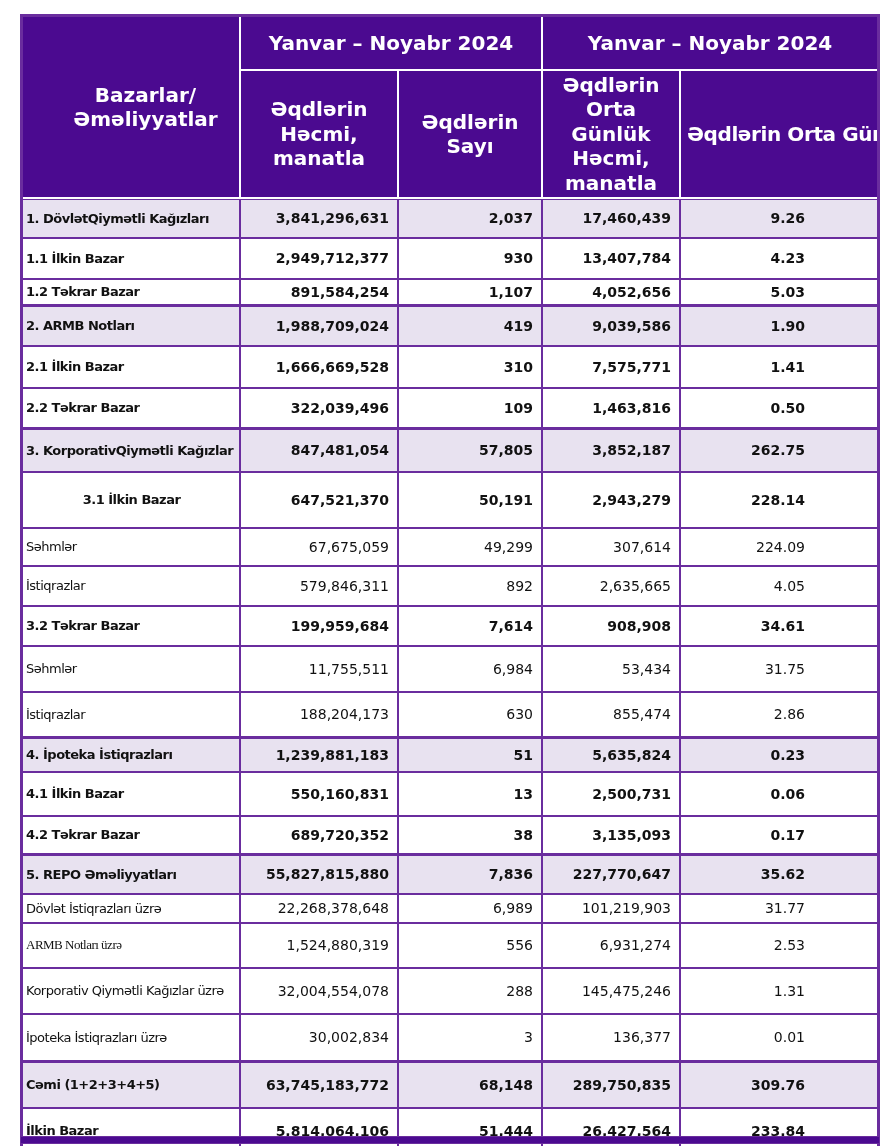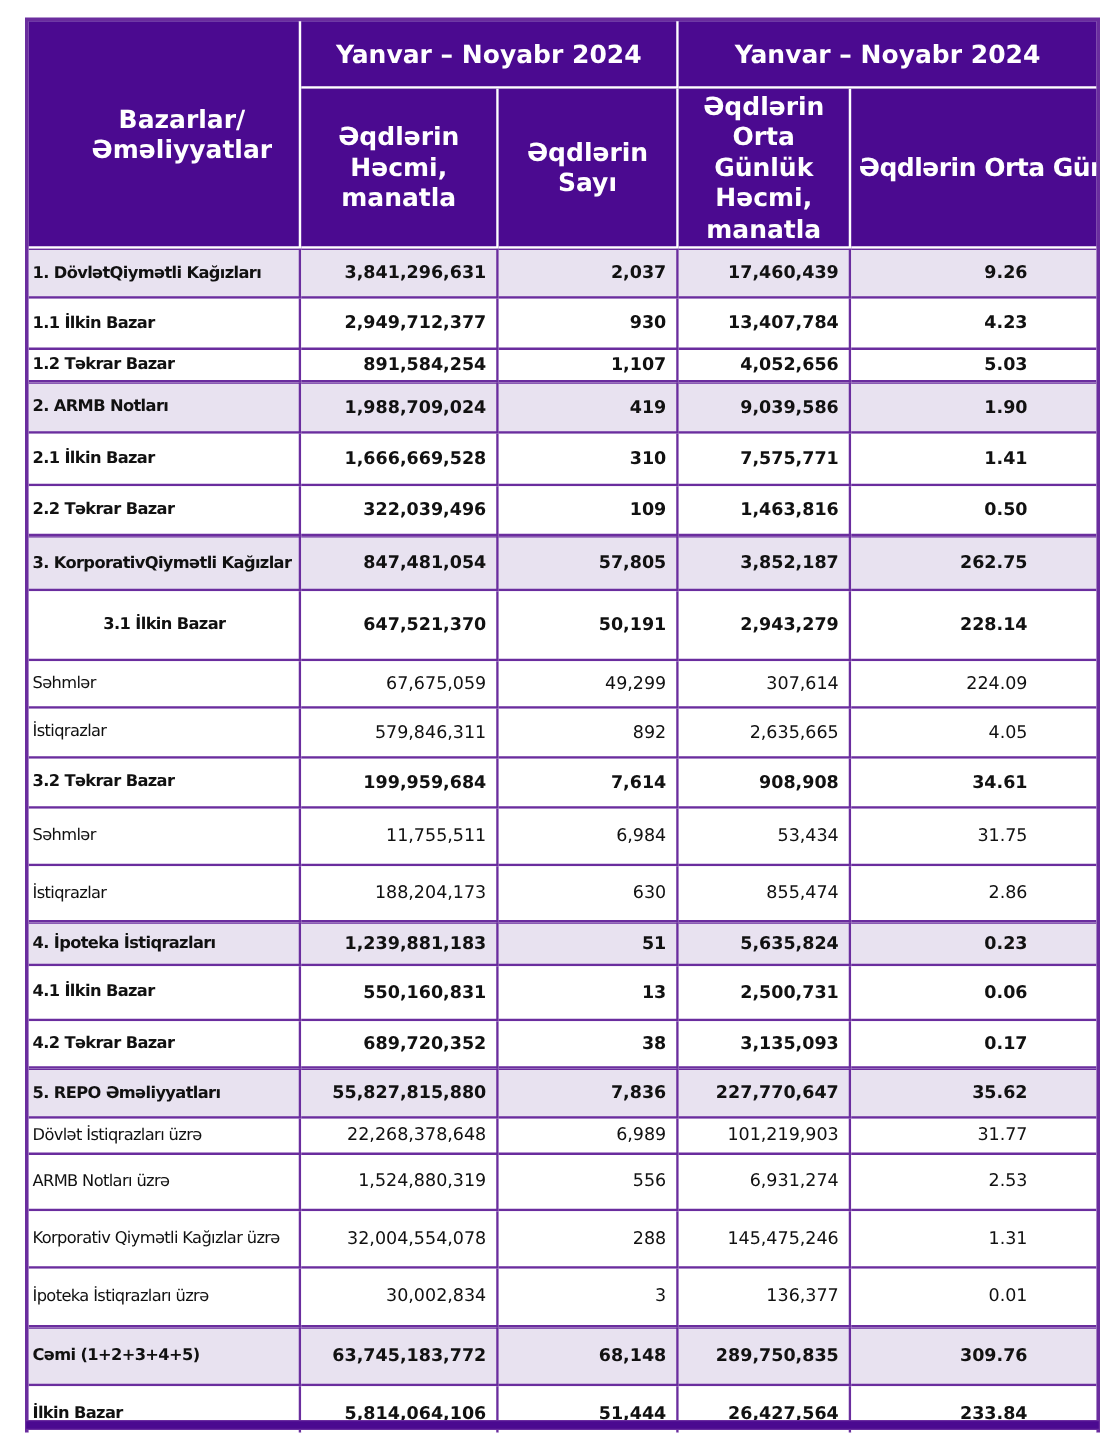--- a/index.html
+++ b/index.html
@@ -48,21 +48,21 @@
     background:#fff;
     overflow:hidden;
   }
   tbody td.last{border-right:none;}
   tbody tr:last-child td{border-bottom:none;}
   tbody td.label{
     text-align:left;padding:0 2px 0 3px;
     font-size:13px;letter-spacing:-0.5px;white-space:nowrap;
   }
   tbody td.num{text-align:right;padding-right:8px;font-variant-numeric:tabular-nums;}
-  tbody td.num.last{padding-right:55px;}
+  tbody td.num.last{padding-right:72px;}
   tr.section td{background:var(--section-bg);font-weight:bold;border-top:1px solid var(--grid);}
   tr.subtotal td{font-weight:bold;}
   tr.detail td{font-weight:normal;}
 
   .next-section-strip{
     position:absolute;left:20px;top:1136px;width:860px;height:8px;
     background:var(--header-bg);border:1px solid var(--grid);
   }
 </style>
 </head>
@@ -212,21 +212,21 @@
             <td class="num last">35.62</td>
           </tr>
           <tr class="detail">
             <td class="label" style="height: 29px;">Dövlət İstiqrazları üzrə</td>
             <td class="num">22,268,378,648</td>
             <td class="num">6,989</td>
             <td class="num">101,219,903</td>
             <td class="num last">31.77</td>
           </tr>
           <tr class="detail">
-            <td class="label" style="height: 45px;">ARMB Notları üzrə</td>
+            <td class="label" style="height: 45px; font-family: Liberation Serif, serif;">ARMB Notları üzrə</td>
             <td class="num">1,524,880,319</td>
             <td class="num">556</td>
             <td class="num">6,931,274</td>
             <td class="num last">2.53</td>
           </tr>
           <tr class="detail">
             <td class="label" style="height: 46px; margin-left: 24px;">Korporativ Qiymətli Kağızlar üzrə</td>
             <td class="num">32,004,554,078</td>
             <td class="num">288</td>
             <td class="num">145,475,246</td>

